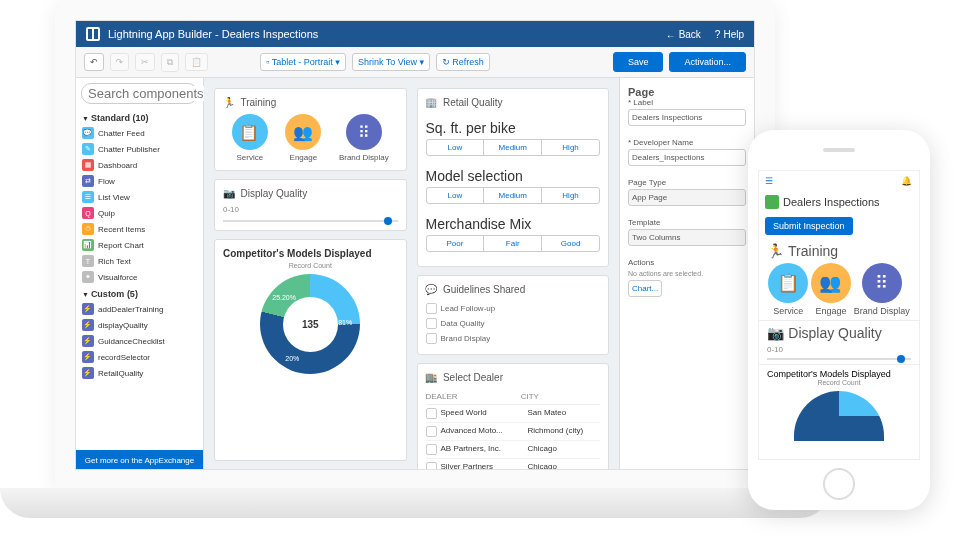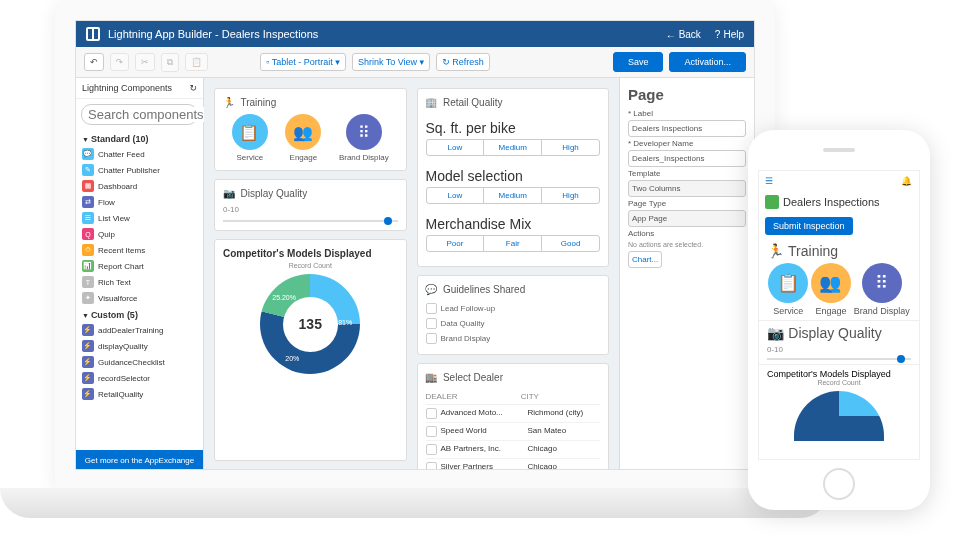--- a/index.html
+++ b/index.html
@@ -44,25 +44,25 @@
 .check::before{content:"";width:9px;height:9px;border:1px solid #ccc;border-radius:2px}
 .tbl-h{display:flex;font-size:8px;color:#888;border-bottom:1px solid #eee;padding:3px 0}
 .tbl-h span:first-child{flex:1.2}
 .tbl-h span:last-child{flex:1}
 .tbl-r{display:flex;font-size:8px;padding:3px 0;border-bottom:1px solid #f2f2f2}
 .tbl-r::before{content:"";width:9px;height:9px;border:1px solid #ccc;border-radius:2px;margin-right:4px}
 .tbl-r span:first-child{flex:1.2}
 .tbl-r span:last-child{flex:1}
 .donut{position:relative;width:100px;height:100px;margin:5px auto;border-radius:50%;background:conic-gradient(#4fc3f7 0 25%,#1e5692 25% 79%,#5ac18e 79% 100%);display:flex;align-items:center;justify-content:center}
 .donut::before{content:"";position:absolute;width:55px;height:55px;background:#fff;border-radius:50%}
-.donut .ctr{position:relative;font-size:14px;font-weight:bold}
+.donut .ctr{position:relative;font-size:10px;font-weight:bold}
 .donut .lbl{position:absolute;font-size:7px;color:#fff}
 .right{width:135px;border-left:1px solid #ddd;padding:8px;font-size:8px;color:#555}
-.right h4{font-size:15px;margin-bottom:6px}
-.fld{margin-bottom:2px}
+.right h4{font-size:11px;}
+.fld{margin-bottom:12px}
 .fld label{display:block;font-size:8px;margin-bottom:2px}
 .fld .inp{border:1px solid #ccc;border-radius:3px;padding:3px;background:#fff;font-size:8px}
 .phone{position:absolute;right:30px;top:130px;width:182px;height:380px;background:#fff;border-radius:26px;box-shadow:0 4px 25px rgba(0,0,0,.15);padding:40px 10px 50px}
 .phone .spk{position:absolute;top:18px;left:50%;transform:translateX(-50%);width:32px;height:4px;background:#ddd;border-radius:3px}
 .phone .home{position:absolute;bottom:10px;left:50%;transform:translateX(-50%);width:32px;height:32px;border:2px solid #ddd;border-radius:50%}
 .pscr{width:100%;height:100%;border:1px solid #eee;overflow:hidden;font-size:9px}
 .ptop{display:flex;justify-content:space-between;padding:5px 6px;color:#0070d2}
 .ptitle{background:#fff;padding:4px 6px;display:flex;align-items:center;gap:4px;font-size:11px;color:#333}
 .ptitle .pico{width:14px;height:14px;background:#4caf50;border-radius:2px}
 .pbtn{background:#0070d2;color:#fff;display:inline-block;padding:4px 8px;margin:4px 6px;border-radius:3px;font-size:9px}
@@ -97,24 +97,20 @@
   <span class="tbtn blue">▫ <span>Tablet - Portrait</span> ▾</span>
   <span class="tbtn blue"><span>Shrink To View</span> ▾</span>
   <span class="tbtn blue">↻ <span>Refresh</span></span>
   <div class="sp"></div>
   <span class="tbtn primary">Save</span>
   <span class="tbtn primary">Activation...</span>
 </div>
 
 <div class="layout">
 <div class="left">
-  <div class="left-head">
-            <span>Lightning Components</span>
-            <span>↻</span>
-          </div>
   <div class="search">
             <input placeholder="Search components..." style="">
             <span>🔍</span>
           </div>
   <div class="cat">Standard (10)</div>
   <div class="comp">
             <span class="ico" style="background:#4fc3f7">💬</span>
             <span>Chatter Feed</span>
           </div>
   <div class="comp">
@@ -263,26 +259,26 @@
   <div class="card" style="flex:1">
     <div class="card-h">
                 <span>🏬</span>
                 <span>Select Dealer</span>
               </div>
     <div class="tbl-h">
                 <span>DEALER</span>
                 <span>CITY</span>
               </div>
     <div class="tbl-r">
+                <span>Speed World</span>
+                <span>San Mateo</span>
+              </div>
+    <div class="tbl-r">
                 <span>Advanced Moto...</span>
                 <span>Richmond (city)</span>
-              </div>
-    <div class="tbl-r">
-                <span>Speed World</span>
-                <span>San Mateo</span>
               </div>
     <div class="tbl-r">
                 <span>AB Partners, Inc.</span>
                 <span>Chicago</span>
               </div>
     <div class="tbl-r">
                 <span>Silver Partners</span>
                 <span>Chicago</span>
               </div>
     <div class="tbl-r">
@@ -297,26 +293,26 @@
   <h4>Page</h4>
   <div class="fld">
             <label>* Label</label>
             <div class="inp">Dealers Inspections</div>
           </div>
   <div class="fld">
             <label>* Developer Name</label>
             <div class="inp">Dealers_Inspections</div>
           </div>
   <div class="fld">
+            <label>Page Type</label>
+            <div class="inp" style="background:#f4f4f4">App Page</div>
+          </div>
+  <div class="fld">
             <label>Template</label>
             <div class="inp" style="background:#f4f4f4">Two Columns</div>
-          </div>
-  <div class="fld">
-            <label>Page Type</label>
-            <div class="inp" style="background:#f4f4f4">App Page</div>
           </div>
   <div class="fld"><label>Actions</label><div style="font-size:7px;color:#888;margin:3px 0">No actions are selected.</div><div class="inp" style="display:inline-block;color:#0070d2">Chart...</div></div>
 </div>
 </div>
 
 </div>
 </div>
 <div class="laptop-base"></div>
 
 <div class="phone">

